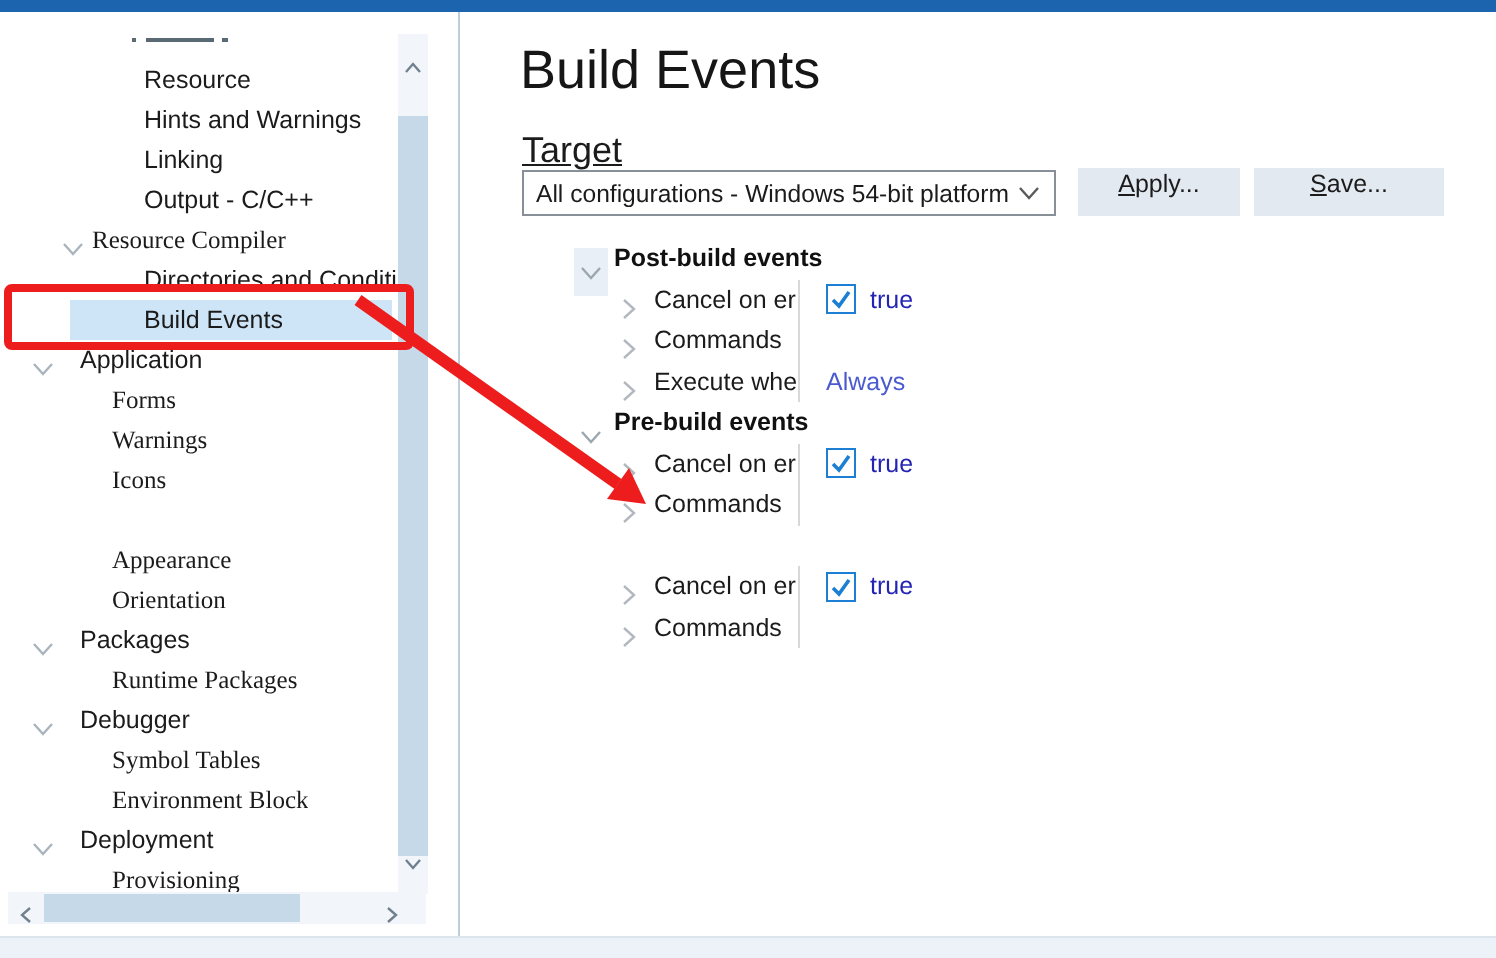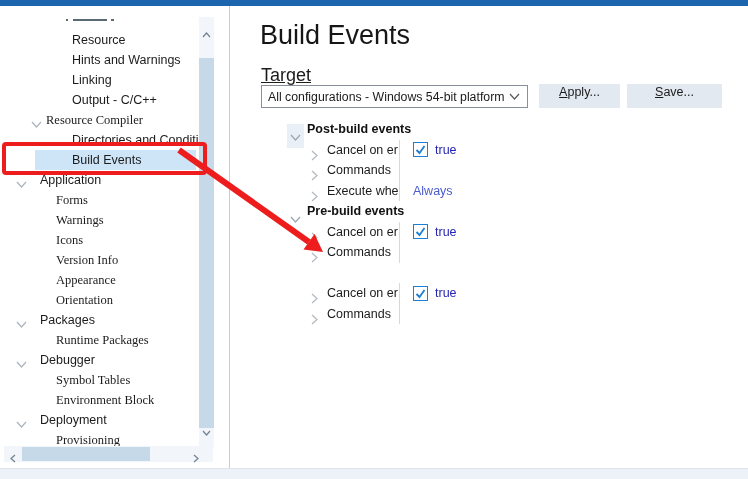--- a/index.html
+++ b/index.html
@@ -135,24 +135,20 @@
     <span class="lbl">Forms</span>
   </div>
         <div class="tree-item lvl2" style="top: 204px;">
 
     <span class="lbl">Warnings</span>
   </div>
         <div class="tree-item lvl2" style="top: 224px;">
 
     <span class="lbl">Icons</span>
   </div>
-        <div class="tree-item lvl2" style="top: 244px;">
-
-    <span class="lbl">Version Info</span>
-  </div>
         <div class="tree-item lvl2" style="top: 284px;">
 
     <span class="lbl">Orientation</span>
   </div>
         <div class="tree-item lvl2" style="top: 264px;">
 
     <span class="lbl">Appearance</span>
   </div>
         <div class="tree-item lvl1 expandable" style="top: 304px;">
 

